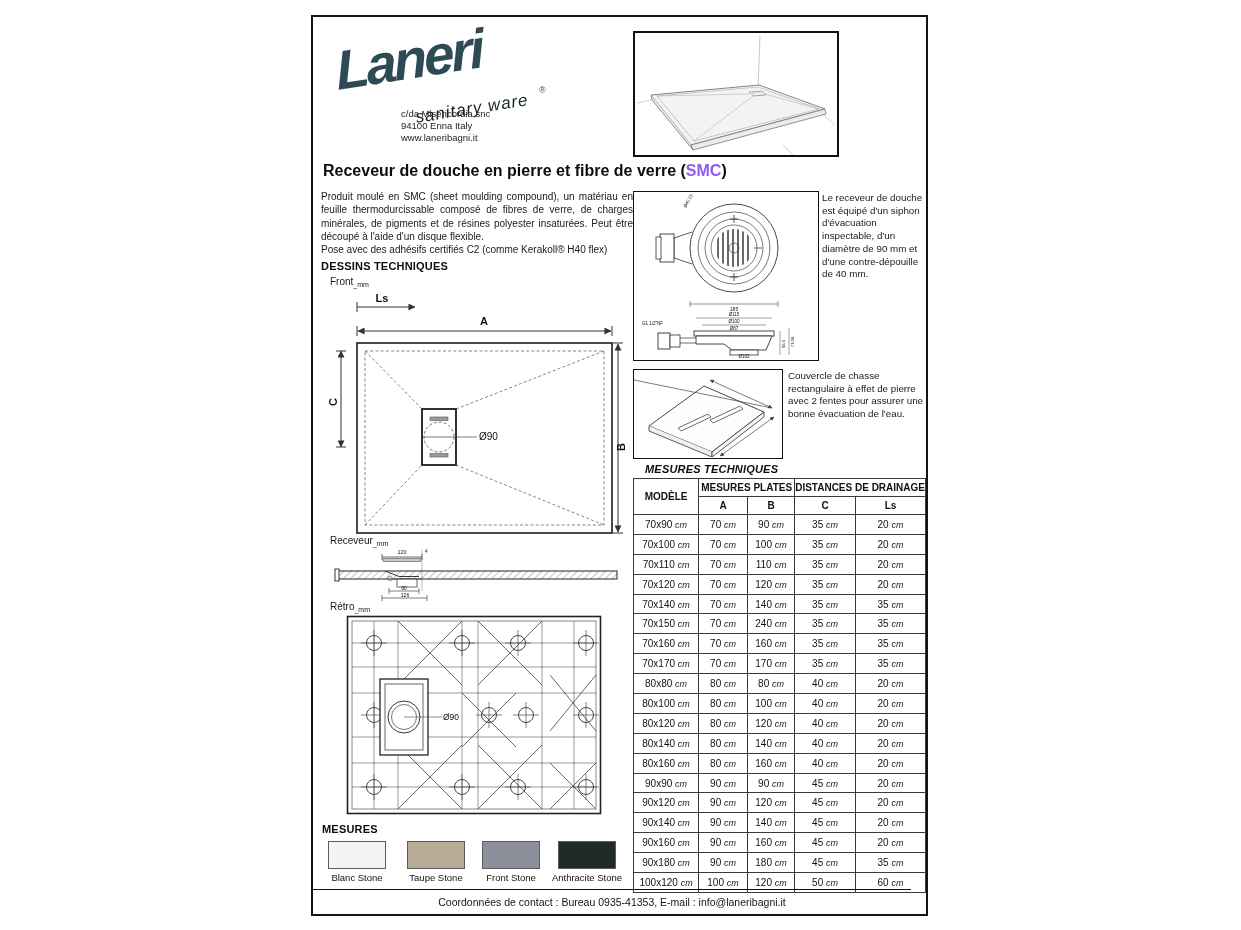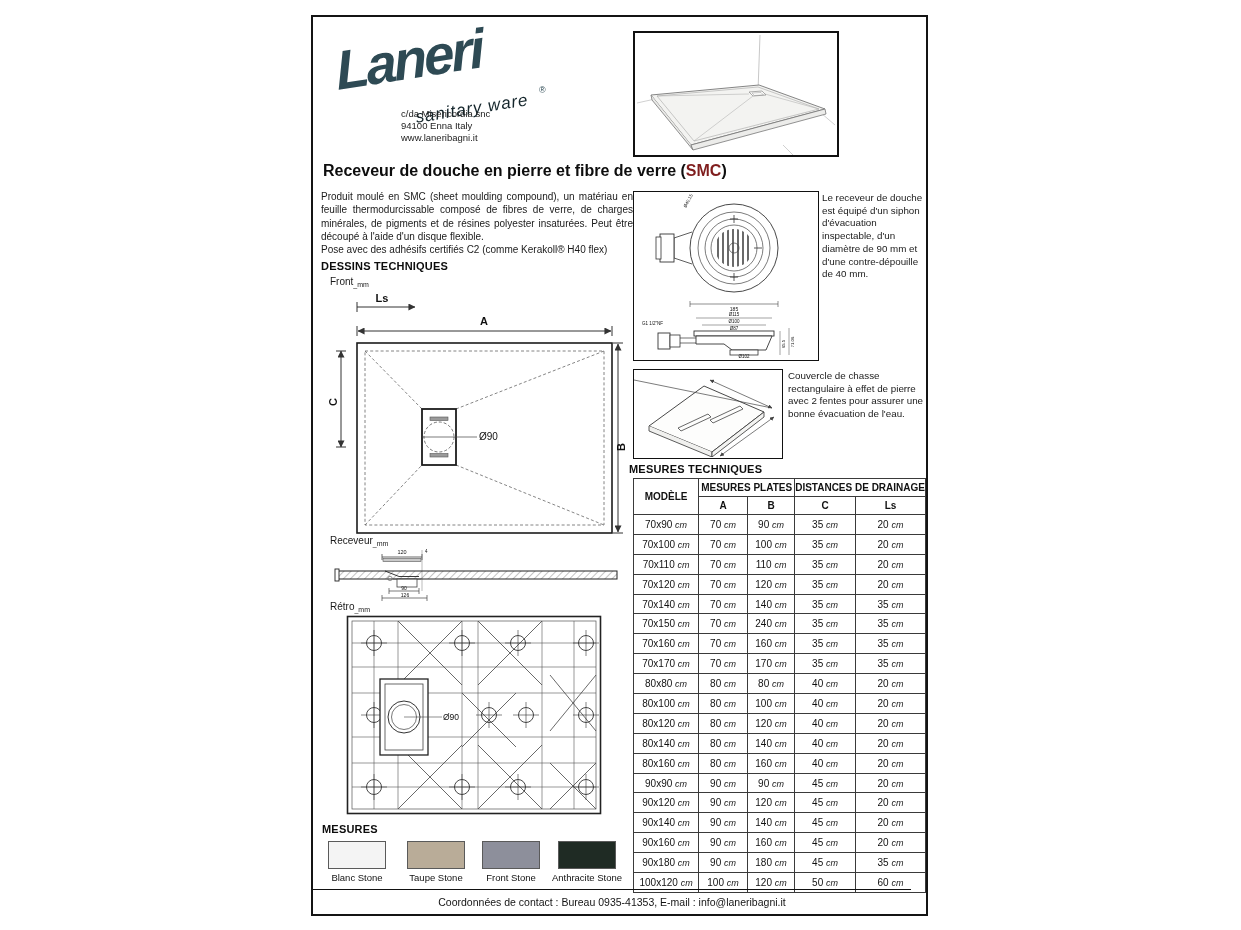--- a/index.html
+++ b/index.html
@@ -15,26 +15,26 @@
               letter-spacing:-3px;color:#2e4a54;transform:rotate(-9deg) skewX(-4deg);transform-origin:left bottom;}
   .brand-reg{position:absolute;left:200px;top:52px;font-size:9px;color:#2e4a54;}
   .brand-tag{position:absolute;left:76px;top:66px;font-size:17px;font-style:italic;color:#15262c;
              letter-spacing:1px;transform:rotate(-9deg);}
   .address{position:absolute;left:88px;top:91px;width:146px;text-align:left;font-size:9.5px;line-height:1.25;color:#222;}
 
   
   .isobox{position:absolute;left:320px;top:14px;width:206px;height:126px;border:2px solid #111;box-sizing:border-box;background:#fff;}
 
   .title{position:absolute;left:10px;top:145px;width:600px;font-size:16px;font-weight:bold;color:#0d0d0d;white-space:nowrap;}
-  .title .red{color:#7f1d1d;}
+  .title .red{color:#8b5cf6;}
   .intro{position:absolute;left:8px;top:173px;width:312px;font-size:10px;line-height:1.33;text-align:justify;color:#1a1a1a;}
   .intro .p2{text-align:left;}
   .h-section{font-weight:bold;font-size:11px;color:#0d0d0d;letter-spacing:.2px;}
   .dessins{left:8px;top:243px;}
-  .mesures{left:316px;top:446px;}
+  .mesures{left:332px;top:446px;font-style:italic;}
   .couleurs{left:9px;top:806px;}
 
   .draw-label{font-size:10px;color:#1a1a1a;}
   .draw-label .sub{font-size:7px;vertical-align:-2px;}
   .front-label{left:17px;top:259px;}
   .section-label{left:17px;top:518px;}
   .retro-label{left:17px;top:584px;}
 
   svg text{font-family:"Liberation Sans","DejaVu Sans",sans-serif;fill:#111;}
 

